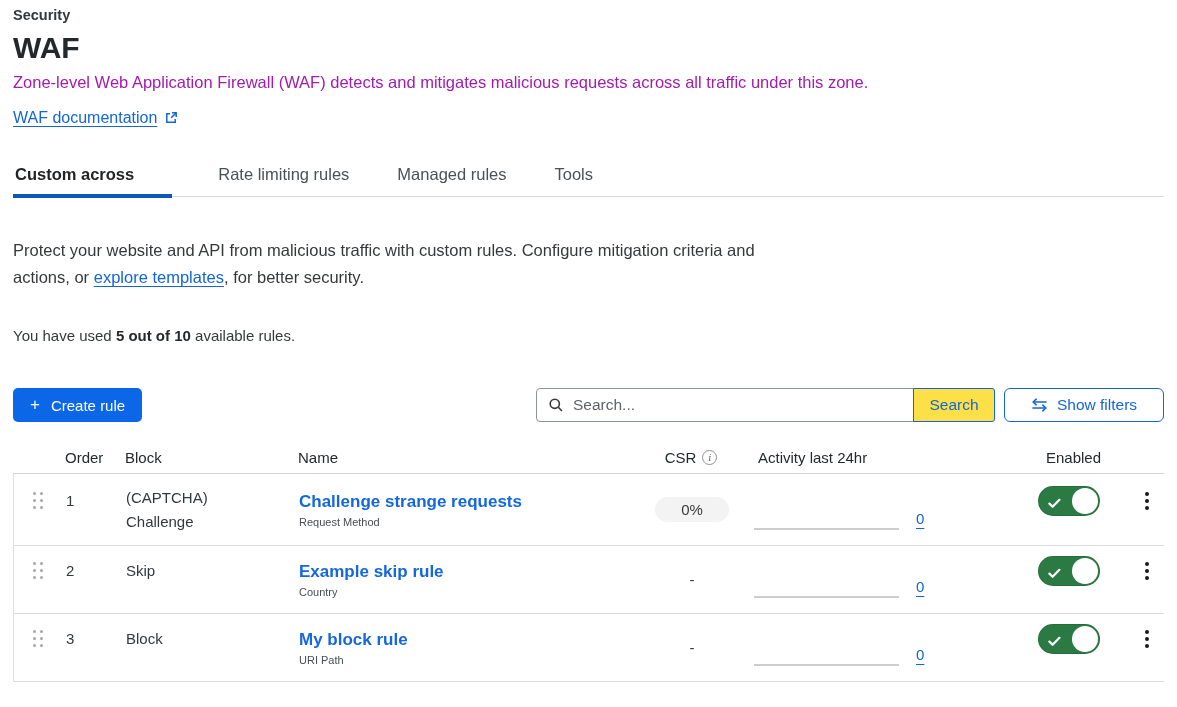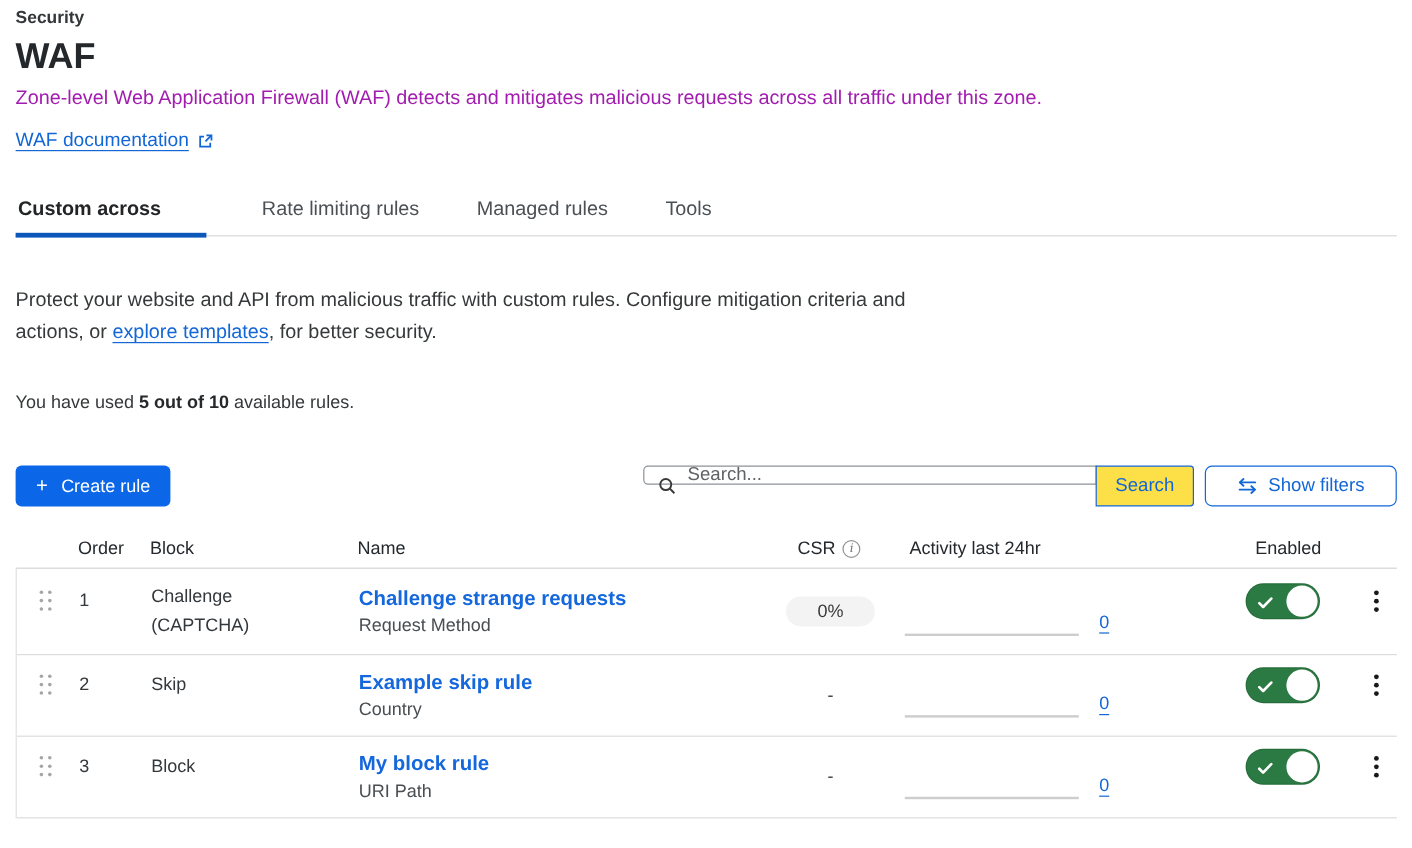--- a/index.html
+++ b/index.html
@@ -29,21 +29,21 @@
   .usage b { font-weight:700; color:#26292c; }
 
   
   .toolbar { margin-top:44px; display:flex; align-items:center; }
   .btn-primary { height:34px; background:var(--button-bg,#0b67e8); color:#fff; font-size:15px;
     border:none; border-radius:5px; padding:0 17px; display:flex; align-items:center; gap:11px; cursor:pointer;
     font-family:inherit; }
   .btn-primary .plus { font-size:17px; line-height:1; margin-top:-1px; }
   .toolbar-right { margin-left:auto; display:flex; align-items:center; }
   .search-wrap { position:relative; display:flex; }
-  .search-input { width:378px; height:16px; border:1px solid #8d9297; border-radius:4px 0 0 4px;
+  .search-input { width:378px; height:34px; border:1px solid #8d9297; border-radius:4px 0 0 4px;
     padding:0 10px 0 36px; font-size:15.5px; color:#333; font-family:inherit; outline:none; }
   .search-input::placeholder { color:#5f6368; }
   .search-icon { position:absolute; left:12px; top:9px; pointer-events:none; }
   .btn-search { width:82px; height:34px; margin-left:-1px; border:1px solid var(--accent,#1366d6);
     background:#fde047; color:var(--accent,#1366d6); font-size:15.5px; border-radius:0 3px 3px 0; cursor:pointer; font-family:inherit; }
   .btn-filters { margin-left:9px; width:160px; height:34px; border:1px solid var(--accent,#1366d6); border-radius:6px;
     background:#fff; color:var(--accent,#1366d6); font-size:15.5px; display:flex; align-items:center; justify-content:center;
     gap:9px; cursor:pointer; font-family:inherit; }
 
   
@@ -58,21 +58,21 @@
 
   .tbody { border-left:1px solid #e0e0e0; }
   .tr { border-bottom:1px solid #dcdcdc; height:68px; }
   .tr.first { height:72px; }
   .raise { position:relative; top:-9px; }
   .handle { justify-self:center; display:grid; grid-template-columns:repeat(2,3px); gap:4px; cursor:grab; padding:3px; }
   .handle i { width:3px; height:3px; border-radius:50%; background:#a5a5a5; }
   .order { padding-left:4px; font-size:15px; color:#33383c; }
   .action { padding-left:2px; font-size:15px; color:#33383c; line-height:24px; }
   .name a { font-size:17px; font-weight:700; color:var(--rule-link,#1467dc); text-decoration:none; cursor:pointer; }
-  .field { font-size:15px; color:#494e52; margin-top:4px; }
+  .field { font-size:11px; color:#494e52; margin-top:4px; }
   .csr { justify-self:center; font-size:15px; color:#3a3a3a; }
   .badge { background:#f3f3f3; border-radius:14px; padding:4px 26px; font-size:15px; color:#3a3a3a; }
   .activity { height:100%; display:flex; align-items:flex-end; padding:0 0 15px 17px; }
   .spark { flex:0 0 145px; border-bottom:2px solid #cdcdcd; }
   .count { margin-left:17px; margin-bottom:3px; font-size:15px; color:var(--accent,#1366d6);
     text-decoration:underline; text-underline-offset:4px; }
   .toggle-cell { padding-left:99px; }
   .toggle { width:62px; height:30px; border-radius:16px; background:var(--toggle-green,#2c7a43); position:relative;
     cursor:pointer; box-shadow:inset 0 0 0 1px rgba(0,0,0,.10); }
   .toggle .check { position:absolute; left:10px; top:9px; }
@@ -162,22 +162,22 @@
         <div class="handle raise">
             <i></i>
             <i></i>
             <i></i>
             <i></i>
             <i></i>
             <i></i>
           </div>
         <div class="order raise">1</div>
         <div class="action">
+          <div>(CAPTCHA)</div>
           <div>Challenge</div>
-          <div>(CAPTCHA)</div>
         </div>
         <div class="name">
           <a>Challenge strange requests</a>
           <div class="field">Request Method</div>
         </div>
         <div class="csr">
           <span class="badge">0%</span>
         </div>
         <div class="activity">
           <div class="spark"></div>

